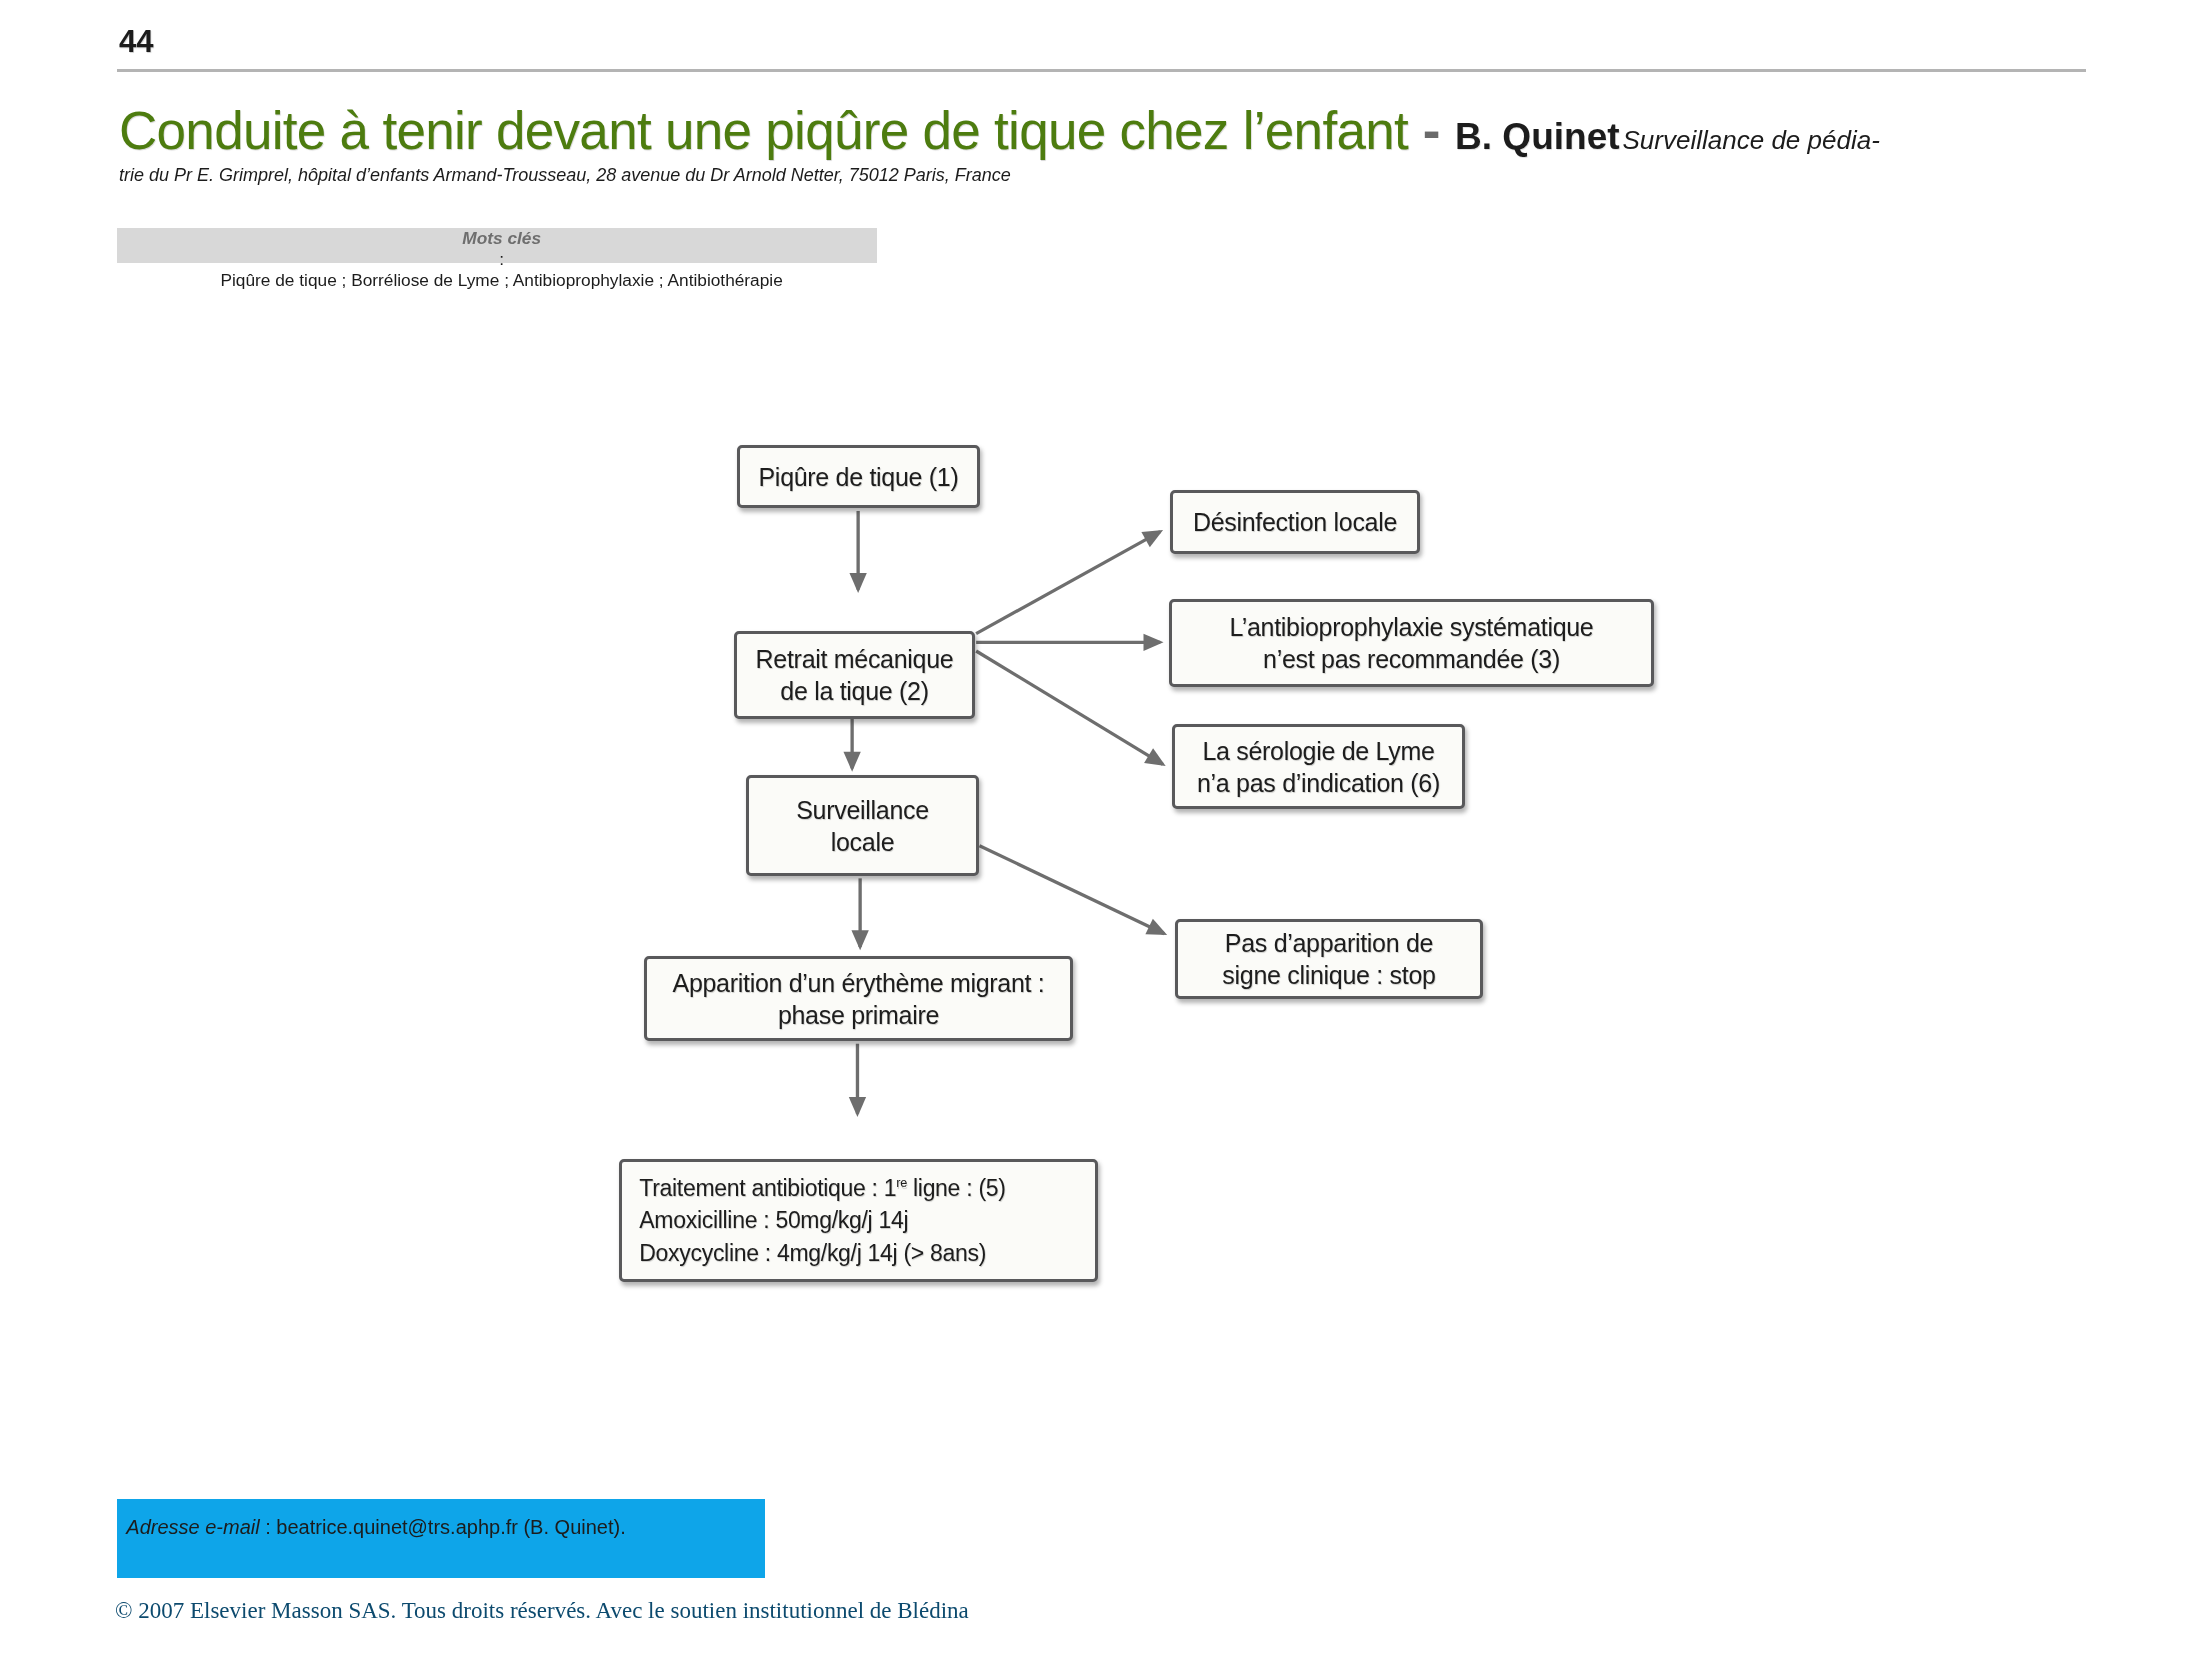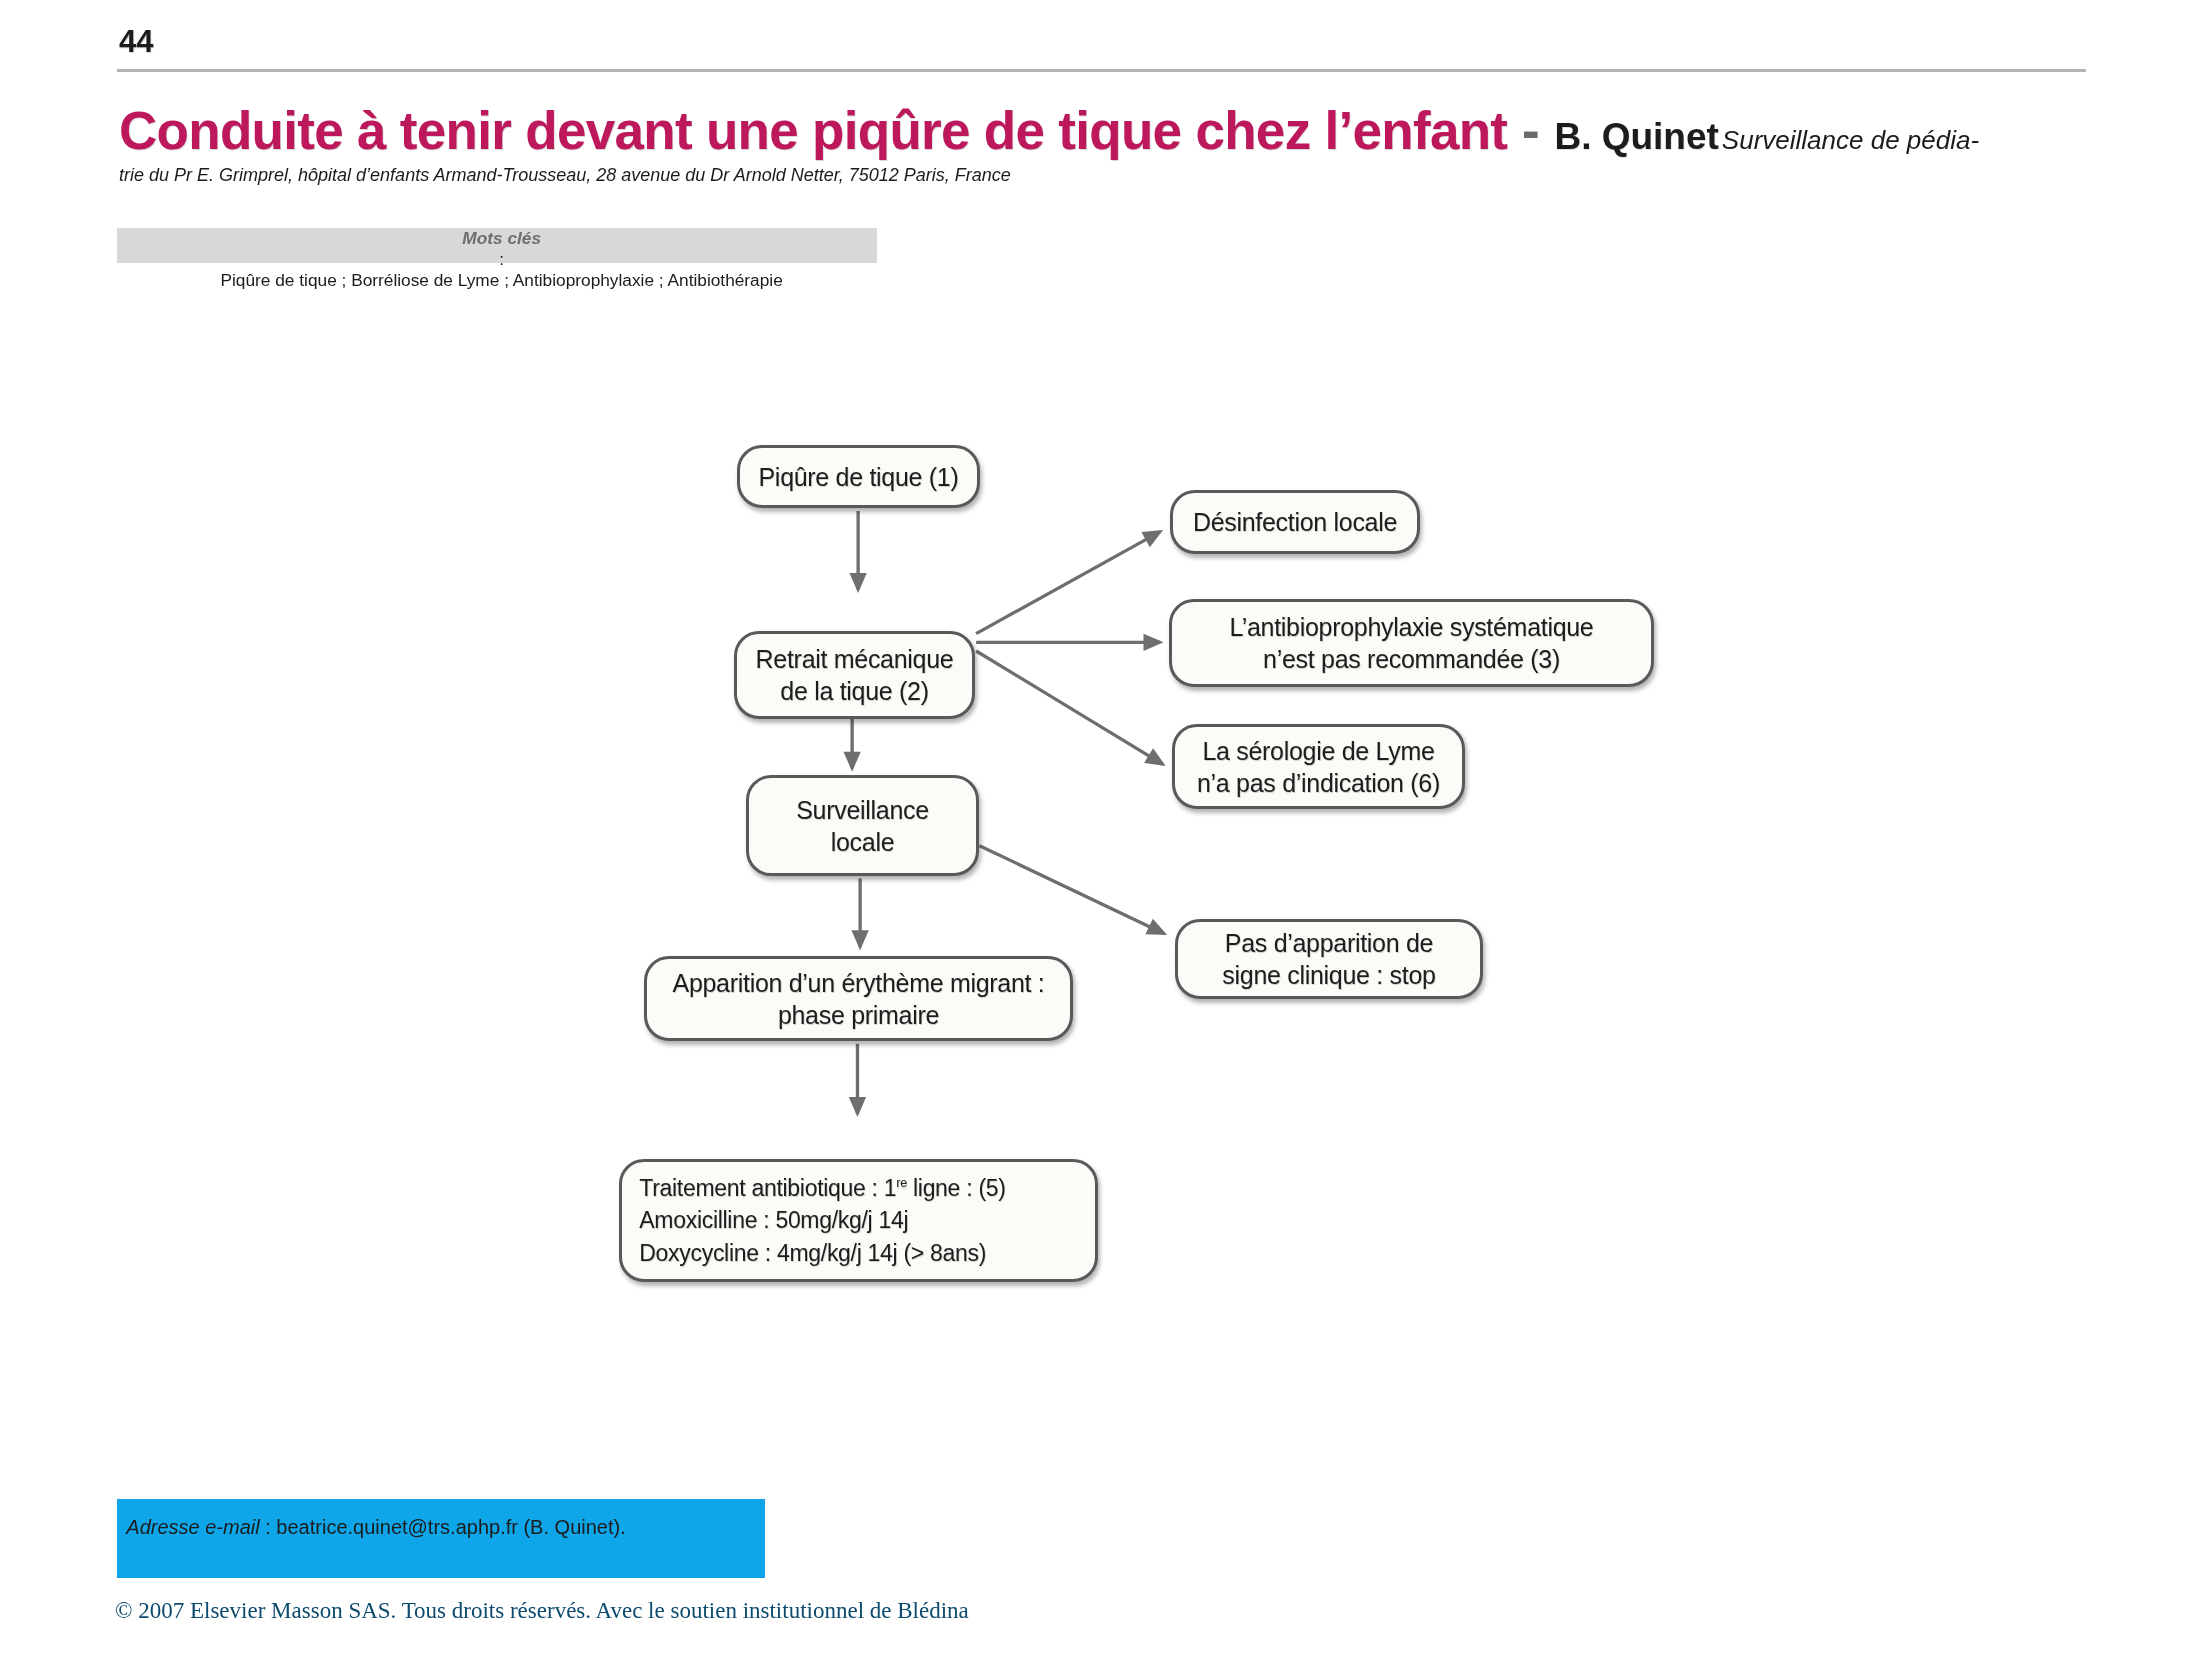--- a/index.html
+++ b/index.html
@@ -21,21 +21,21 @@
   }
   #header-rule {
     position: absolute; left: 117px; top: 69px;
     width: 1969px; height: 3.3px; background: #b4b4b4;
   }
   #title-line {
     position: absolute; left: 119px; top: 100px; width: 2041px;
     white-space: nowrap;
   }
   #title-main {
-    font-size: 53px; font-weight: bold; color: #be185d;
+    font-size: 53px; font-weight: normal; color: #4d7c0f;
     letter-spacing: -0.7px;
     text-shadow: 0.7px 1.3px 0.7px rgba(90,90,90,0.25);
   }
   #title-sep { font-size: 53px; font-weight: bold; color: #6a6a6a; }
   #title-author {
     font-size: 37px; font-weight: bold; color: #1c1c1c;
     text-shadow: 0.7px 1.3px 0.7px rgba(90,90,90,0.2);
   }
   #title-affil-inline {
     font-size: 26px; font-style: italic; color: #1c1c1c; font-weight: normal;
@@ -57,21 +57,21 @@
   }
   #keywords-label { font-style: italic; font-weight: bold; color: #6e6e6e; }
   #keywords-sep, #keywords-value { color: #1c1c1c; }
 
   
   #flowchart-arrows { position: absolute; left: 0; top: 0; width: 2205px; height: 1654px; }
   .fbox {
     position: absolute;
     background: #fbfbf8;
     border: 3.3px solid #59595b;
-    border-radius: 25px;
+    border-radius: 5px;
     box-shadow: 2px 3.3px 4.7px rgba(40,40,40,0.35);
     display: flex; flex-direction: column;
     align-items: center; justify-content: center;
     font-size: 25px; line-height: 1.28; color: #1d1d1d;
     letter-spacing: -0.3px;
     text-align: center;
     box-sizing: border-box;
     text-shadow: 0.7px 1.3px 0.7px rgba(70,70,70,0.25);
   }
   .fbox .bline { white-space: nowrap; }

